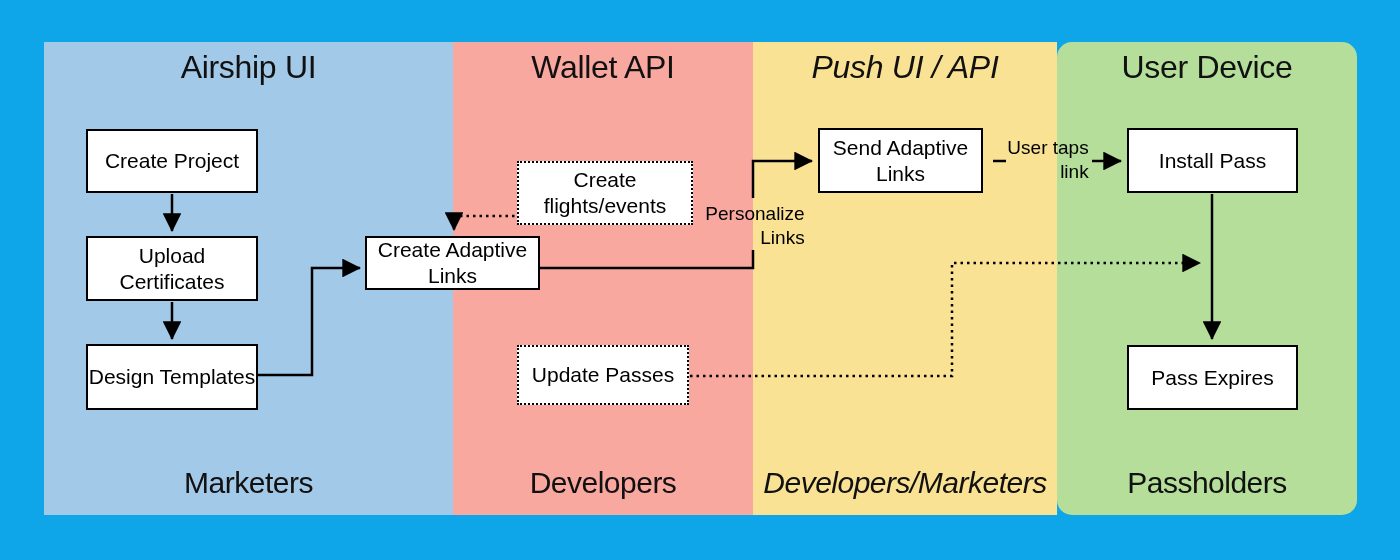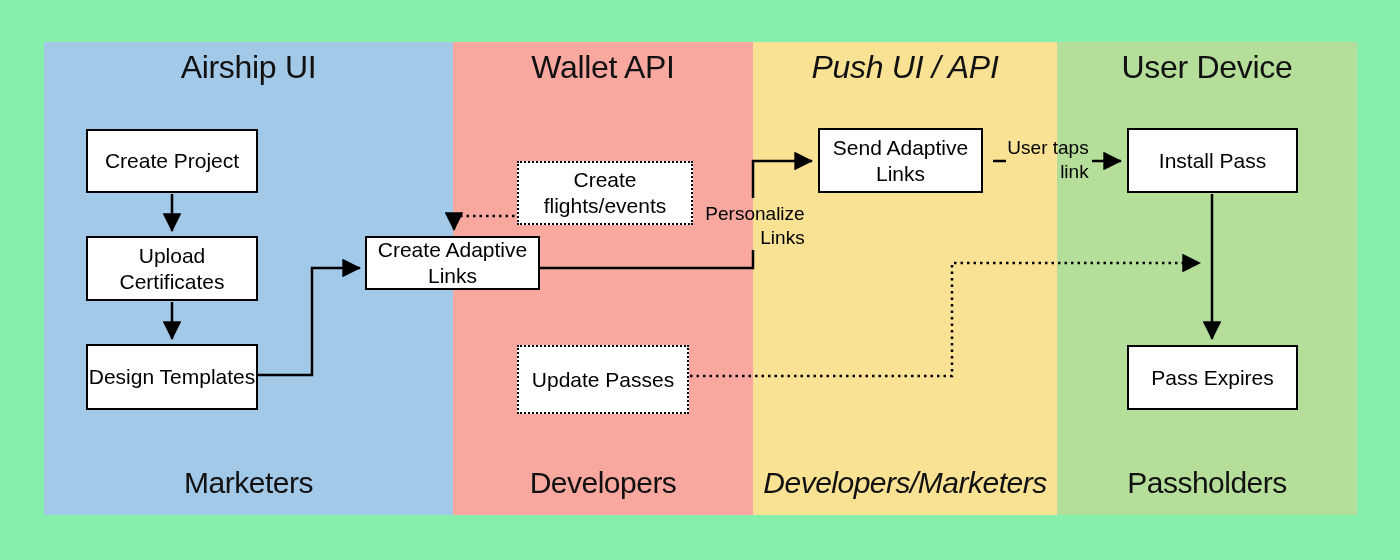--- a/index.html
+++ b/index.html
@@ -1,17 +1,17 @@
 <!DOCTYPE html>
 <html><head>
 <meta charset="utf-8">
 <style>
   html,body{margin:0;padding:0;background:#ffffff;}
   .canvas{
-    position:relative;width:1400px;height:560px;background:#86efac;overflow:hidden;
+    position:relative;width:1400px;height:560px;background:#0ea5e9;overflow:hidden;
     font-family:"Liberation Sans",sans-serif;color:#000;
   }
   .lane{position:absolute;top:42px;height:473px;}
   .lane-0{left:44px;width:409px;}
   .lane-1{left:453px;width:300px;}
   .lane-2{left:753px;width:304px;font-style:italic;}
   .lane-3{left:1057px;width:300px;}
   .lane-header{
     position:absolute;top:6px;left:0;right:0;text-align:center;
     font-size:32px;line-height:38px;letter-spacing:-0.3px;color:#111;
@@ -25,21 +25,21 @@
     display:flex;align-items:center;justify-content:center;text-align:center;
     font-size:21px;line-height:26px;box-sizing:border-box;
   }
   .node.dotted{border-style:dotted;}
   .node-label{white-space:pre-line;}
   #n-create-project     {left:86px;  top:129px; width:172px; height:64px;}
   #n-upload-certificates{left:86px;  top:236px; width:172px; height:65px;}
   #n-design-templates   {left:86px;  top:344px; width:172px; height:66px;}
   #n-create-adaptive-links{left:365px; top:236px; width:175px; height:54px;}
   #n-create-flights-events{left:517px; top:129px; width:176px; height:64px;margin-top:32px;}
-  #n-update-passes      {left:517px; top:345px; width:172px; height:69px;}
+  #n-update-passes      {left:517px; top:345px; width:172px; height:60px;}
   #n-send-adaptive-links{left:818px; top:128px; width:165px; height:65px;}
   #n-install-pass       {left:1127px;top:128px; width:171px; height:65px;}
   #n-pass-expires       {left:1127px;top:345px; width:171px; height:65px;}
   .edge-label{
     position:absolute;transform:translate(-50%,-50%);text-align:right;
     font-size:19px;line-height:24px;white-space:pre-line;
   }
   #lbl-personalize{left:755px;top:226px;}
   #lbl-user-taps{left:1048px;top:160px;}
   #edge-svg{position:absolute;left:0;top:0;width:1400px;height:560px;pointer-events:none;}
@@ -54,21 +54,21 @@
     <div class="lane-footer">Marketers</div>
   </div>
   <div class="lane lane-1" style="background: rgb(249, 168, 160);">
     <div class="lane-header">Wallet API</div>
     <div class="lane-footer">Developers</div>
   </div>
   <div class="lane lane-2" style="background: rgb(250, 226, 148);">
     <div class="lane-header">Push UI / API</div>
     <div class="lane-footer">Developers/Marketers</div>
   </div>
-  <div class="lane lane-3" style="background: rgb(181, 222, 154);">
+  <div class="lane lane-3" style="background: rgb(181, 222, 154); border-radius: 15px;">
     <div class="lane-header">User Device</div>
     <div class="lane-footer">Passholders</div>
   </div>
 
   <svg id="edge-svg">
     <defs>
       <marker id="arrowhead" viewBox="0 0 9 9" refX="8.5" refY="4.5" markerWidth="7.5" markerHeight="7.5" orient="auto-start-reverse" markerUnits="strokeWidth">
         <path d="M0,0 L9,4.5 L0,9 z" fill="#000"></path>
       </marker>
     </defs>

